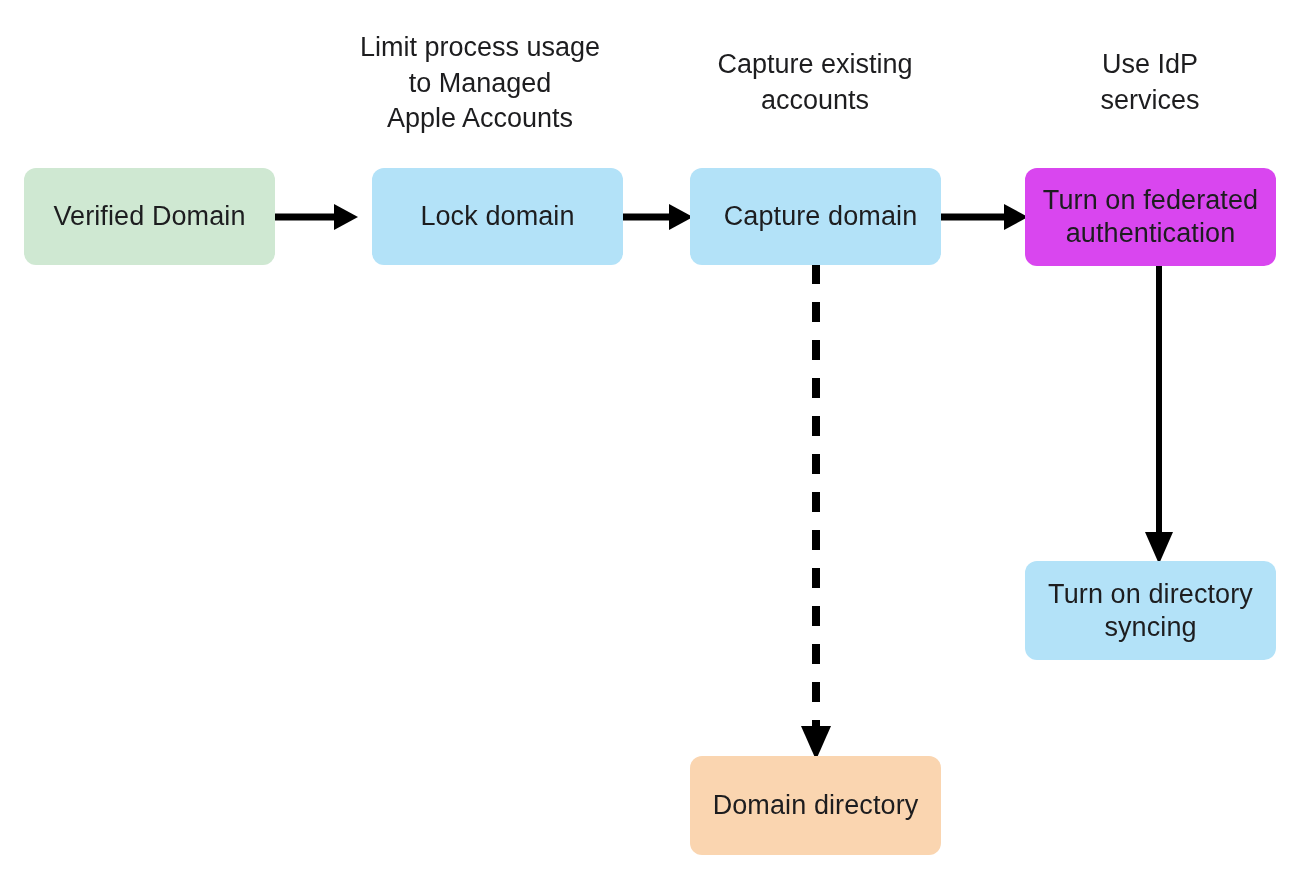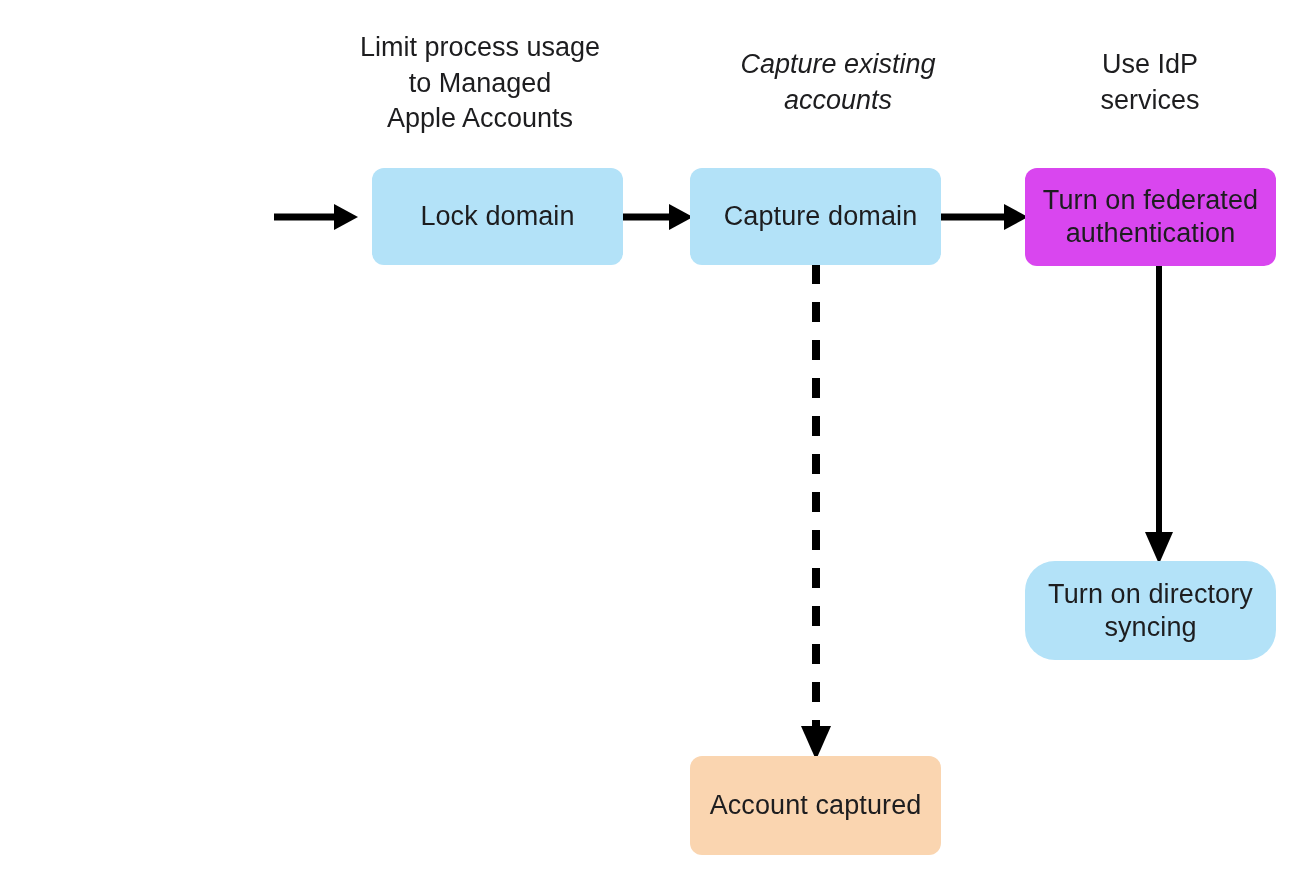--- a/index.html
+++ b/index.html
@@ -41,37 +41,37 @@
   .node-lock-domain {
     left: 355px; top: 168px;  width: 251px;  height: 97px;
   }
   .node-capture-domain {
     left: 690px; top: 168px;  width: 251px;  height: 97px;
   }
   .node-federated-auth {
     left: 1025px; top: 168px; width: 251px;  height: 98px;
   }
   .node-directory-syncing {
-    left: 1025px; top: 561px; width: 251px;  height: 99px; border-radius: 30px;
+    left: 1025px; top: 561px; width: 251px;  height: 99px;
   }
   .node-domain-captured {
     left: 690px; top: 756px;  width: 251px;  height: 99px;
   }
 
   
   .caption {
     position: absolute;
     text-align: center;
     font-size: 27px;
     line-height: 1.32;
     color: #1d1d1f;
     white-space: pre-line;
   }
   .caption-lock-domain     { left: 330px; top: 30px;  width: 300px; }
-  .caption-capture-domain  { left: 688px; top: 47px;  width: 300px; font-style: italic; }
+  .caption-capture-domain  { left: 665px; top: 47px;  width: 300px; }
   .caption-use-idp         { left: 1000px; top: 47px; width: 300px; }
   .caption-account-transfer{ left: 663px; top: 460px; width: 300px; }
   .caption-thirty-days     { left: 843px; top: 707px; width: 160px; text-align: left; }
 
   
   .connector {
     position: absolute;
   }
   .connector svg { display: block; overflow: visible; }
 
@@ -126,36 +126,39 @@
     </svg>
   </div>
 
   <div class="connector conn-capture-to-domcap">
     <svg width="34" height="496" viewBox="0 0 34 496">
       <line x1="17" y1="0" x2="17" y2="464" stroke="#000000" stroke-width="8" stroke-dasharray="20 18" stroke-linecap="butt"></line>
       <polygon points="2,462 32,462 17,496" fill="#000000"></polygon>
     </svg>
   </div>
 
+  <div class="node node-verified-domain" style="background:#cfe8d2;">
+    <span>Verified Domain</span>
+  </div>
 
   <div class="node node-lock-domain" style="background:#b3e2f8;margin-left:17px;">
     <span>Lock domain</span>
   </div>
 
   <div class="node node-capture-domain" style="background:#b3e2f8;padding-left:20px;">
     <span>Capture domain</span>
   </div>
 
   <div class="node node-federated-auth" style="background:#d946ef;">
     <span>Turn on federated
 authentication</span>
   </div>
 
   <div class="node node-directory-syncing" style="background:#b3e2f8;">
     <span>Turn on directory
 syncing</span>
   </div>
 
   <div class="node node-domain-captured" style="background:#fad5b0;">
-    <span>Account captured</span>
+    <span>Domain directory</span>
   </div>
 
 </div>
 
 </body></html>

